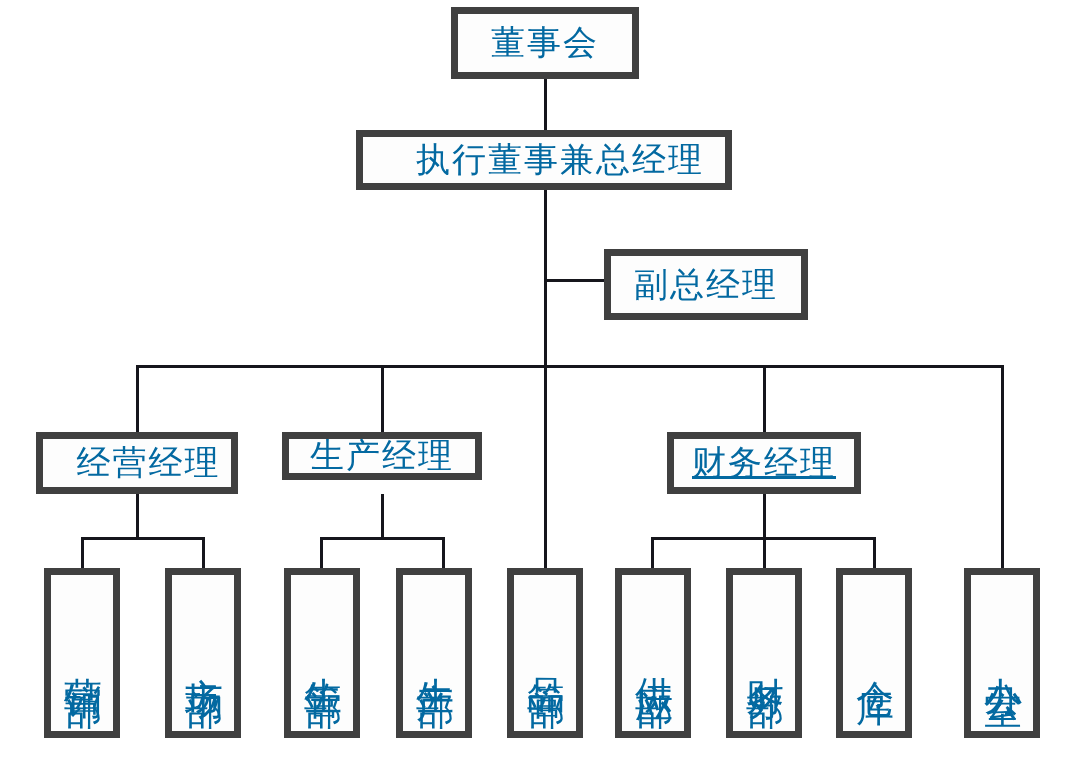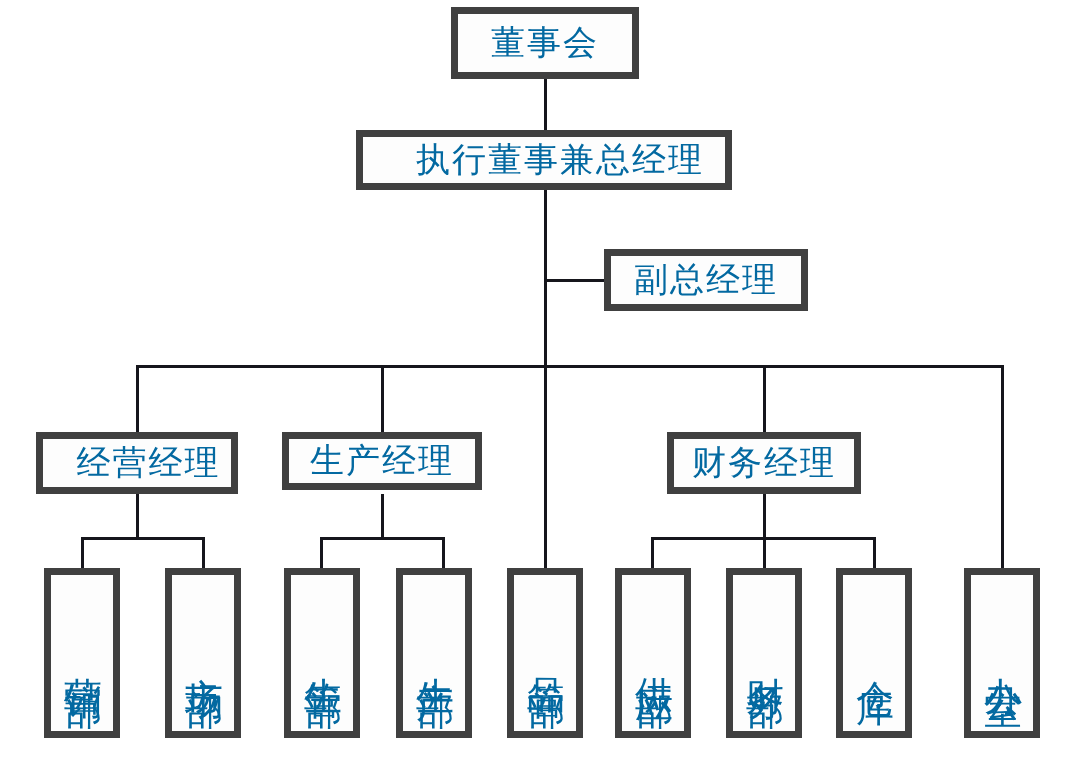--- a/index.html
+++ b/index.html
@@ -76,27 +76,27 @@
   <div class="line vline" style="left:763px;top:494px;height:44px;"></div>
   <div class="line hline" style="left:651px;top:537px;width:224px;"></div>
   <div class="line vline" style="left:651px;top:537px;height:32px;"></div>
   <div class="line vline" style="left:763px;top:537px;height:32px;"></div>
   <div class="line vline" style="left:873px;top:537px;height:32px;"></div>
 
   <div class="box h" style="left:451px;top:7px;width:188px;height:72px;">董事会</div>
 
   <div class="box h" style="left:356px;top:130px;width:376px;height:60px;padding-left:32px;">执行董事兼总经理</div>
 
-  <div class="box h" style="left:604px;top:249px;width:204px;height:62px;">副总经理</div>
+  <div class="box h" style="left:604px;top:249px;width:204px;height:71px;">副总经理</div>
 
   <div class="box h" style="left:36px;top:432px;width:202px;height:62px;padding-left:23px;">经营经理</div>
 
-  <div class="box h" style="left:282px;top:432px;width:200px;height:58px;">生产经理</div>
+  <div class="box h" style="left:282px;top:432px;width:200px;height:48px;">生产经理</div>
 
-  <div class="box h" style="left:667px;top:432px;width:194px;height:62px;">财务经理</div>
+  <div class="box h" style="left:667px;top:432px;width:194px;height:62px;text-decoration:underline;">财务经理</div>
 
   <div class="box v" style="left:44px;top:568px;width:76px;height:170px;">营销部</div>
 
   <div class="box v" style="left:165px;top:568px;width:76px;height:170px;">市场部</div>
 
   <div class="box v" style="left:284px;top:568px;width:76px;height:170px;">生管部</div>
 
   <div class="box v" style="left:396px;top:568px;width:76px;height:170px;">生产部</div>
 
   <div class="box v" style="left:507px;top:568px;width:76px;height:170px;">品管部</div>

